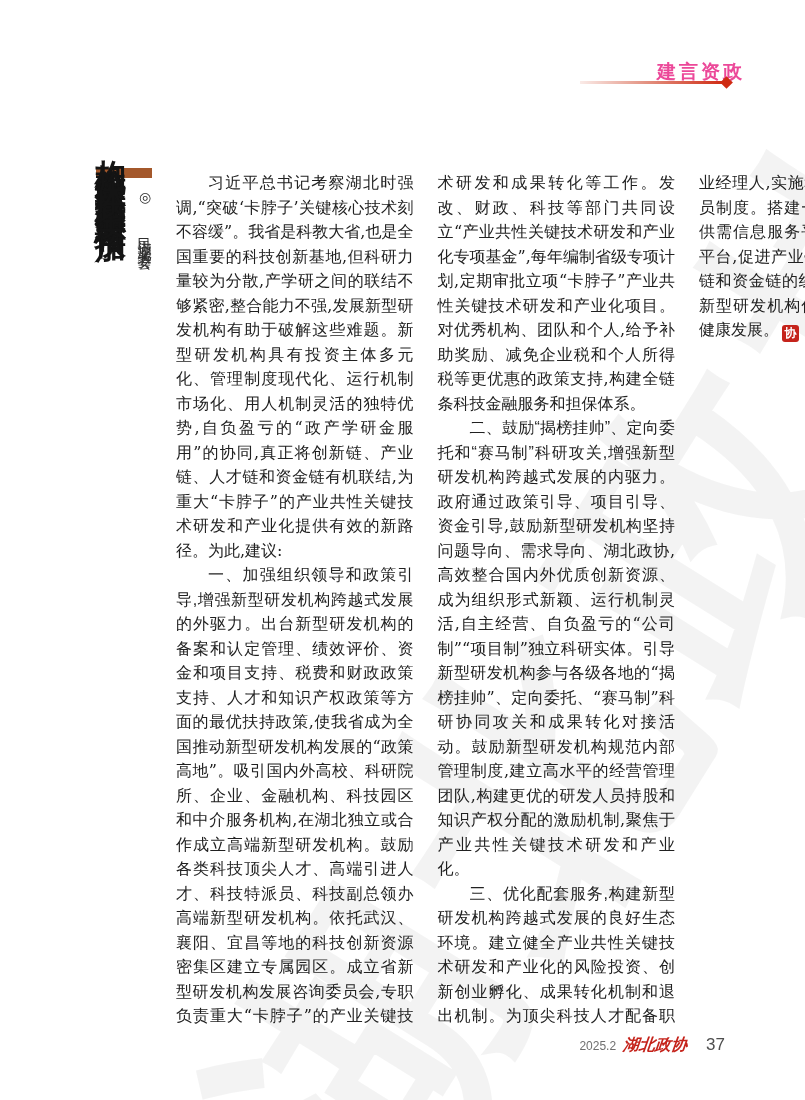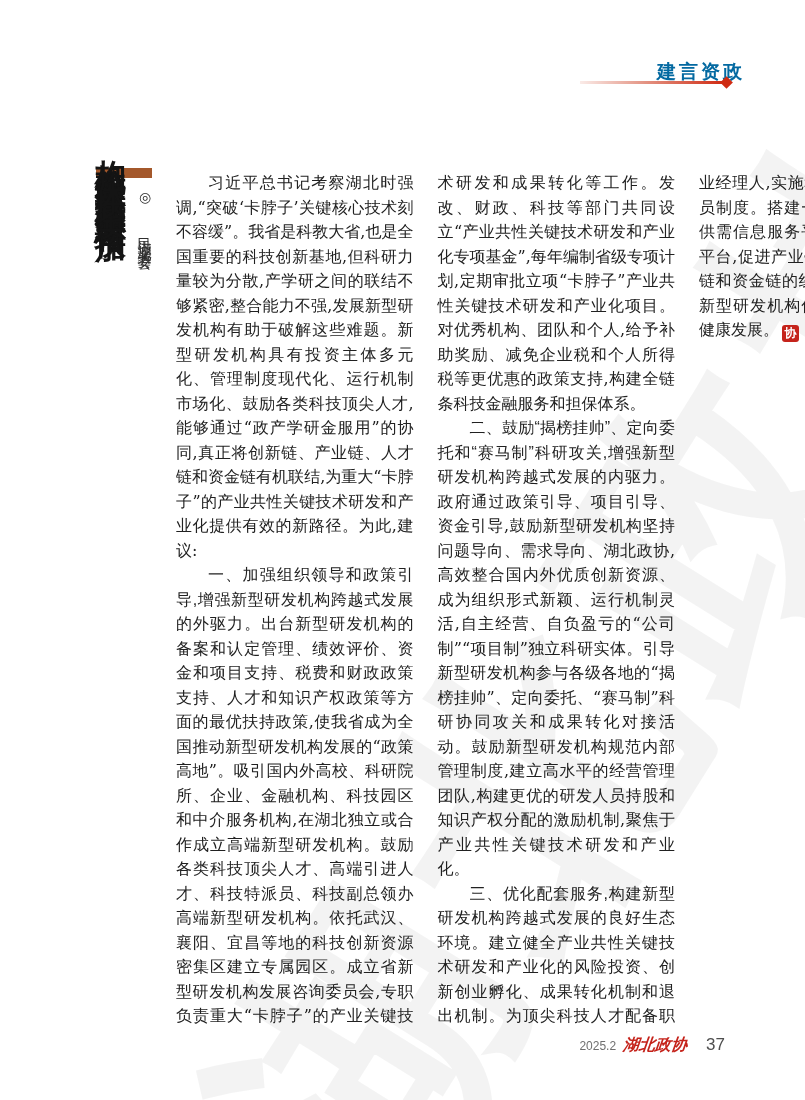--- a/index.html
+++ b/index.html
@@ -29,21 +29,21 @@
   }
 
   
   .section-label {
     position: absolute;
     left: 657px; top: 59px;
     font-family: "Liberation Sans", "DejaVu Sans", sans-serif;
     font-weight: 700;
     font-size: 19px;
     letter-spacing: 3px;
-    color: #0369a1;
+    color: #ec4899;
   }
   .header-rule {
     position: absolute;
     left: 580px; top: 81px;
     width: 144px; height: 3px;
     background: linear-gradient(to right, rgba(205,60,30,0.10), rgba(205,60,30,0.55) 45%, #cf2a12);
   }
   .header-diamond {
     position: absolute;
     left: 722px; top: 78px;
@@ -152,21 +152,21 @@
   <div class="header-rule"></div>
   <div class="header-diamond"></div>
 
   <div class="title-bar"></div>
 
   <div class="title-block"><span class="title-seg1">做强高水平新型研发机构</span><span class="title-seg2">加快培育新质生产力载体</span></div>
 
   <div class="byline">◎ 民进湖北省委会</div>
 
   <div class="article">
-    <p><span>习近平总书记考察湖北时强调,“突破‘卡脖子’关键核心技术刻不容缓”。我省是科教大省,也是全国重要的科技创新基地,但科研力量较为分散,产学研之间的联结不够紧密,整合能力不强,发展新型研发机构有助于破解这些难题。新型研发机构具有投资主体多元化、管理制度现代化、运行机制市场化、鼓励各类科技顶尖人才,能够通过“政产学研金服用”的协同,真正将创新链、产业链、人才链和资金链有机联结,为重大“卡脖子”的产业共性关键技术研发和产业化提供有效的新路径。为此,建议:</span></p>
+    <p><span>习近平总书记考察湖北时强调,“突破‘卡脖子’关键核心技术刻不容缓”。我省是科教大省,也是全国重要的科技创新基地,但科研力量较为分散,产学研之间的联结不够紧密,整合能力不强,发展新型研发机构有助于破解这些难题。新型研发机构具有投资主体多元化、管理制度现代化、运行机制市场化、用人机制灵活的独特优势,自负盈亏的“政产学研金服用”的协同,真正将创新链、产业链、人才链和资金链有机联结,为重大“卡脖子”的产业共性关键技术研发和产业化提供有效的新路径。为此,建议:</span></p>
     <p><b class="lead">一、加强组织领导和政策引导,增强新型研发机构跨越式发展的外驱力。</b><span>出台新型研发机构的备案和认定管理、绩效评价、资金和项目支持、税费和财政政策支持、人才和知识产权政策等方面的最优扶持政策,使我省成为全国推动新型研发机构发展的“政策高地”。吸引国内外高校、科研院所、企业、金融机构、科技园区和中介服务机构,在湖北独立或合作成立高端新型研发机构。鼓励各类科技顶尖人才、高端引进人才、科技特派员、科技副总领办高端新型研发机构。依托武汉、襄阳、宜昌等地的科技创新资源密集区建立专属园区。成立省新型研发机构发展咨询委员会,专职负责重大“卡脖子”的产业关键技术研发和成果转化等工作。发改、财政、科技等部门共同设立“产业共性关键技术研发和产业化专项基金”,每年编制省级专项计划,定期审批立项“卡脖子”产业共性关键技术研发和产业化项目。对优秀机构、团队和个人,给予补助奖励、减免企业税和个人所得税等更优惠的政策支持,构建全链条科技金融服务和担保体系。</span></p>
     <p><b class="lead">二、鼓励“揭榜挂帅”、定向委托和“赛马制”科研攻关,增强新型研发机构跨越式发展的内驱力。</b><span>政府通过政策引导、项目引导、资金引导,鼓励新型研发机构坚持问题导向、需求导向、湖北政协,高效整合国内外优质创新资源、成为组织形式新颖、运行机制灵活,自主经营、自负盈亏的“公司制”“项目制”独立科研实体。引导新型研发机构参与各级各地的“揭榜挂帅”、定向委托、“赛马制”科研协同攻关和成果转化对接活动。鼓励新型研发机构规范内部管理制度,建立高水平的经营管理团队,构建更优的研发人员持股和知识产权分配的激励机制,聚焦于产业共性关键技术研发和产业化。</span></p>
     <p><b class="lead">三、优化配套服务,构建新型研发机构跨越式发展的良好生态环境。</b><span>建立健全产业共性关键技术研发和产业化的风险投资、创新创业孵化、成果转化机制和退出机制。为顶尖科技人才配备职业经理人,实施科技成果转化联络员制度。搭建一体化的创新资源供需信息服务平台和工业互联网平台,促进产业链、创新链、人才链和资金链的线上无缝对接,推动新型研发机构优胜劣汰和可持续健康发展。</span><span class="end-mark">协</span></p>
   </div>
 
   <div class="footer">
     <span class="footer-issue">2025.2</span>
     <span class="footer-magazine">湖北政协</span>
     <span class="footer-pageno">37</span>
   </div>

